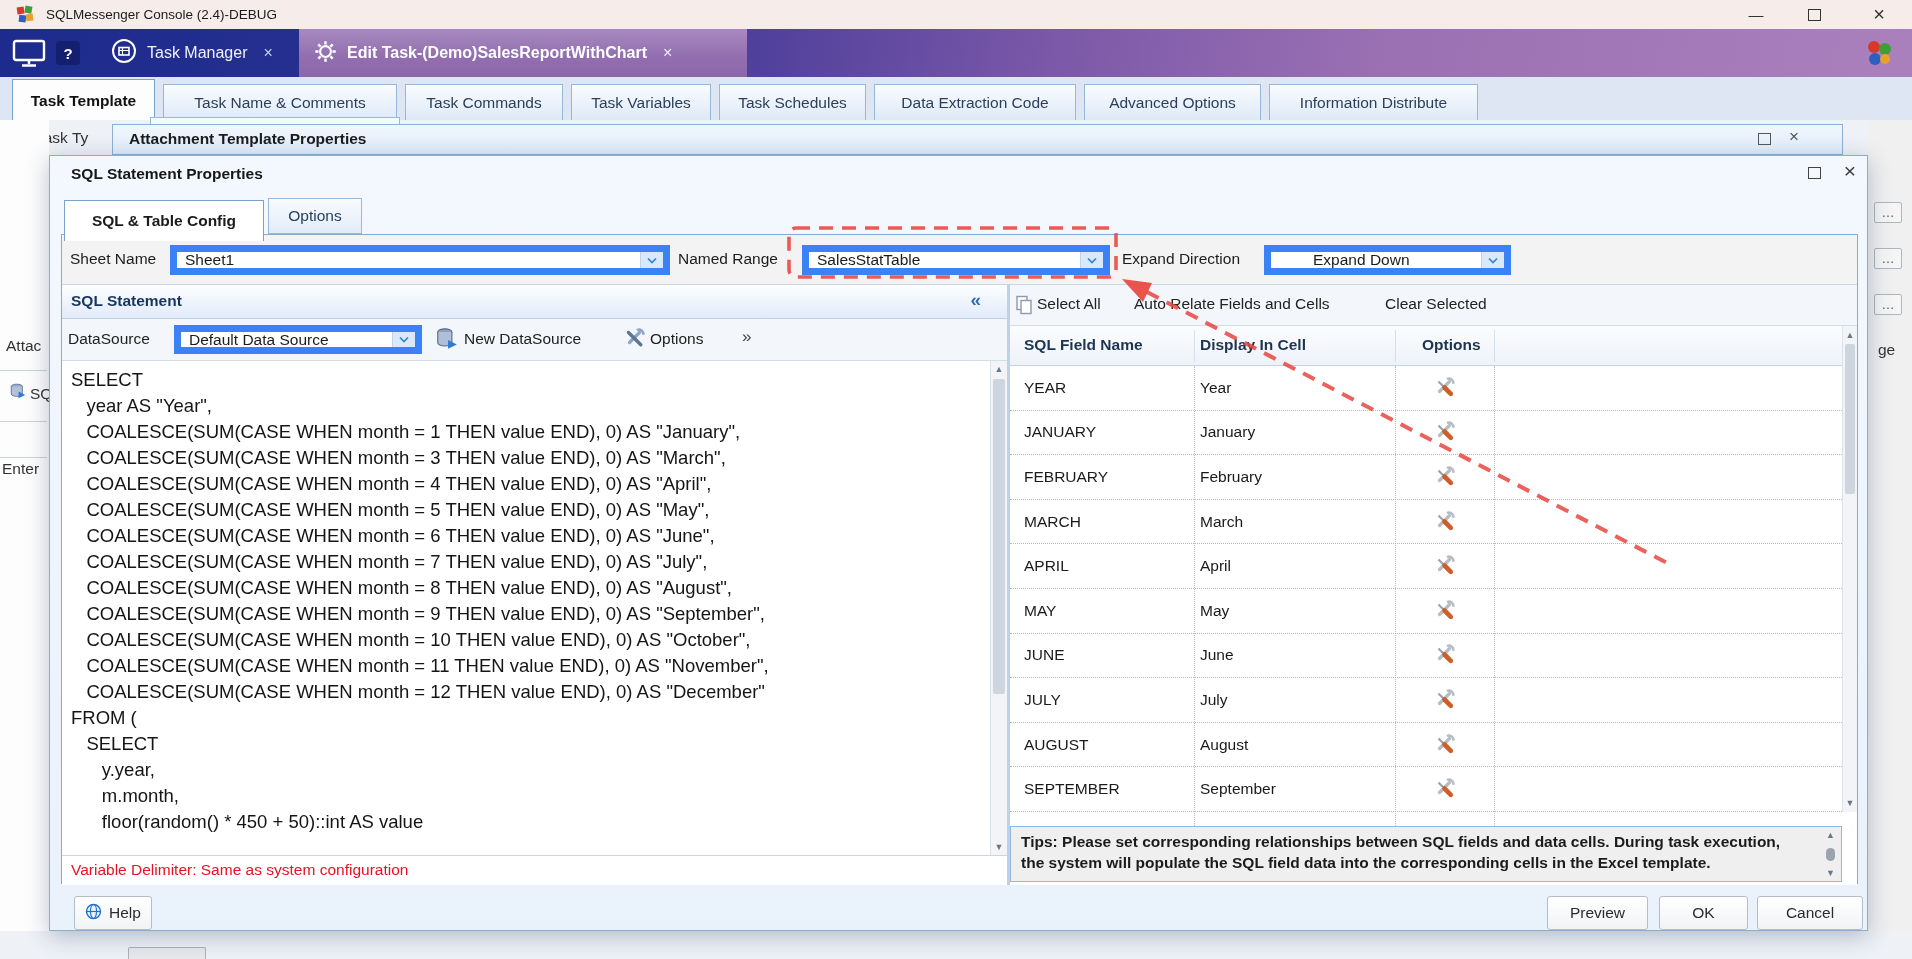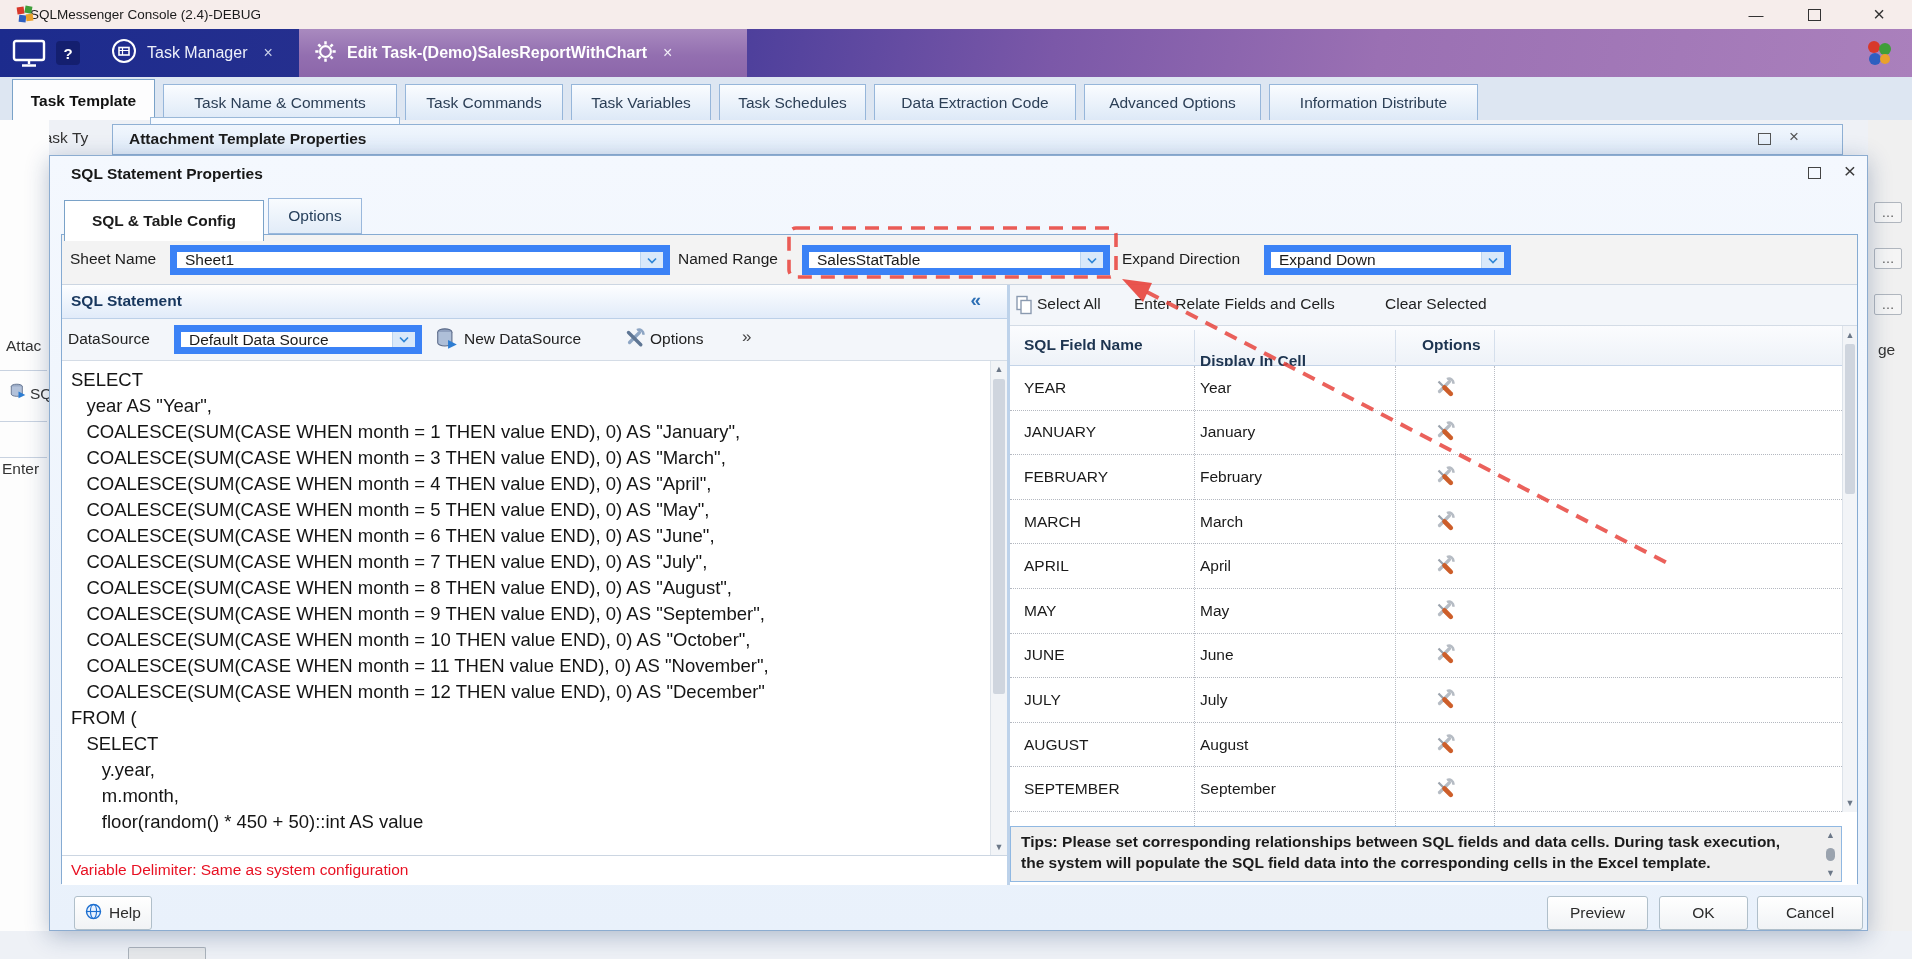--- a/index.html
+++ b/index.html
@@ -105,21 +105,21 @@
 
   <div class="abs titlebar">
     <span class="abs" style="left:16px;top:5px;">
       <svg width="18" height="18" viewBox="0 0 18 18">
         <rect x="1" y="2" width="7" height="7" fill="#d8382b" transform="rotate(-8 4 5)"></rect>
         <rect x="9" y="1" width="7" height="7" fill="#3f9e3a" transform="rotate(10 12 4)"></rect>
         <rect x="3" y="10" width="7" height="7" fill="#2e5fc0" transform="rotate(6 6 13)"></rect>
         <rect x="10" y="9" width="7" height="7" fill="#e9a12b" transform="rotate(-7 13 12)"></rect>
       </svg>
     </span>
-    <span class="app-title" style="margin-left:30px;">SQLMessenger Console (2.4)-DEBUG</span>
+    <span class="app-title" style="margin-left:46px;">SQLMessenger Console (2.4)-DEBUG</span>
     <div class="winbtn" style="left:1727px;">
         <span>—</span>
       </div>
     <div class="winbtn" style="left:1785px;">
         <span class="maxsq"></span>
       </div>
     <div class="winbtn" style="left:1850px;font-size:20px;">
         <span>×</span>
       </div>
   </div>
@@ -244,21 +244,21 @@
         <span class="flabel" style="left:616px;">Named Range</span>
         <div class="combo" style="left:740px;width:308px;">
           <span class="val">SalesStatTable</span>
           <span class="chev">
   <svg width="10" height="7" viewBox="0 0 10 7">
     <polyline points="1,1.5 5,5.5 9,1.5" fill="none" stroke="#2f86d6" stroke-width="1.7"></polyline>
   </svg>
 </span>
         </div>
         <span class="flabel" style="left:1060px;">Expand Direction</span>
-        <div class="combo" style="left:1202px;width:247px;">
+        <div class="combo" style="left:1202px;width:247px;padding-left:34px;">
           <span class="val">Expand Down</span>
           <span class="chev">
   <svg width="10" height="7" viewBox="0 0 10 7">
     <polyline points="1,1.5 5,5.5 9,1.5" fill="none" stroke="#2f86d6" stroke-width="1.7"></polyline>
   </svg>
 </span>
         </div>
       </div>
 
       <div class="abs lpanel">
@@ -332,27 +332,27 @@
 
       <div class="abs rpanel">
         <div class="rp-toolbar">
           <span class="abs" style="left:5px;top:10px;">
             <svg width="18" height="20" viewBox="0 0 18 20">
               <rect x="2" y="1.5" width="10" height="13" fill="#fff" stroke="#8a9ab0" stroke-width="1.4"></rect>
               <rect x="6" y="5.5" width="10" height="13" fill="#fff" stroke="#8a9ab0" stroke-width="1.4"></rect>
             </svg>
           </span>
           <span class="item" style="left:27px;">Select All</span>
-          <span class="item" style="left:124px;">Enter Relate Fields and Cells</span>
+          <span class="item" style="left:124px;">Auto Relate Fields and Cells</span>
           <span class="item" style="left:375px;">Clear Selected</span>
         </div>
 
         <div class="rp-header">
           <span class="hc" style="left:14px;">SQL Field Name</span>
-          <span class="hc" style="left:190px;margin-top:16px;">Display In Cell</span>
+          <span class="hc" style="left:190px;">Display In Cell</span>
           <span class="hc" style="left:412px;">Options</span>
           <span class="hsep" style="left:184px;"></span>
           <span class="hsep" style="left:385px;"></span>
           <span class="hsep" style="left:484px;"></span>
         </div>
 
         <div class="rows-wrap">
           <span class="vline" style="left:184px;"></span>
           <span class="vline" style="left:385px;"></span>
           <span class="vline" style="left:484px;"></span>

